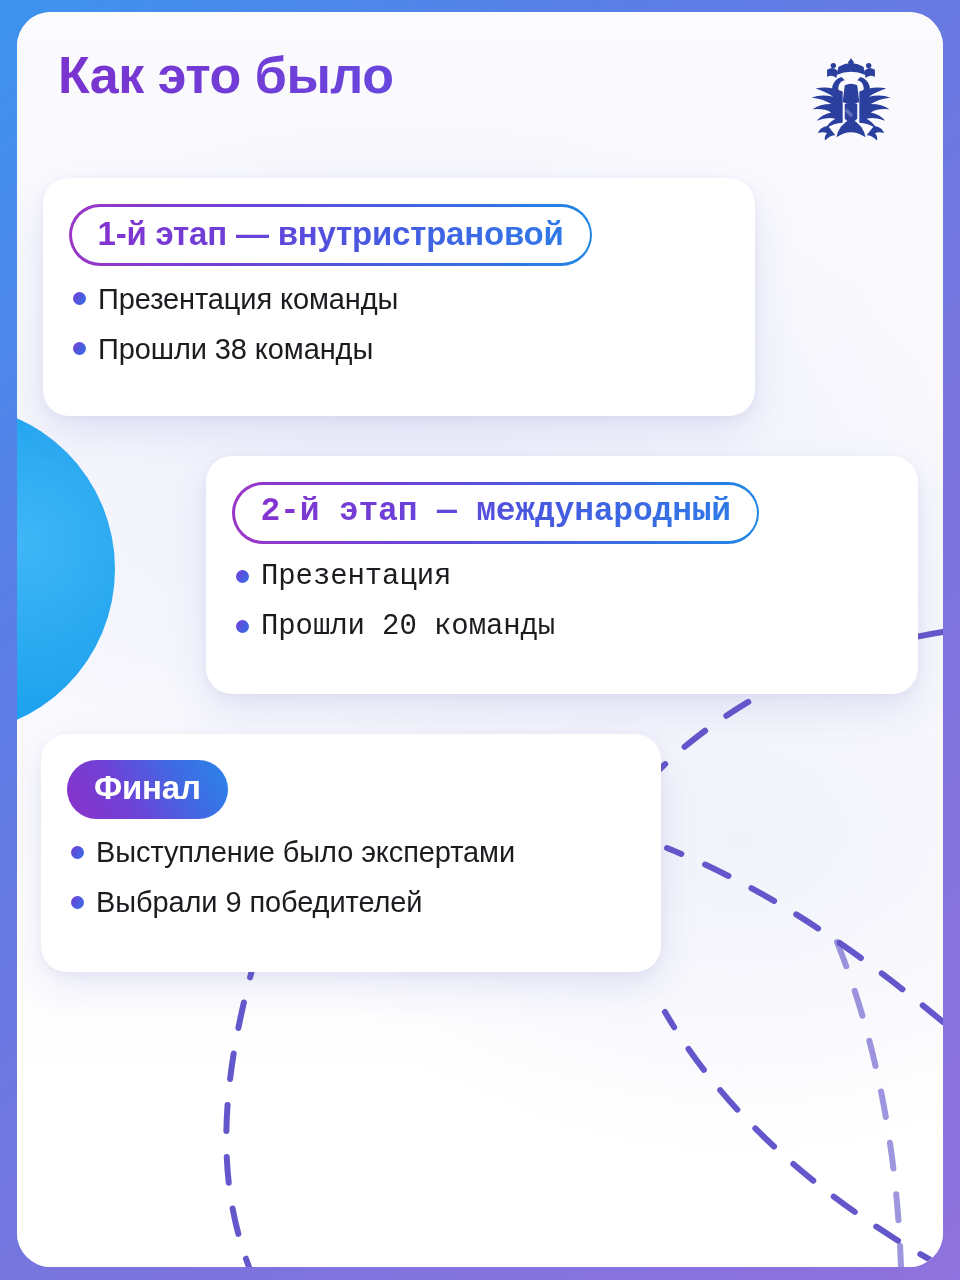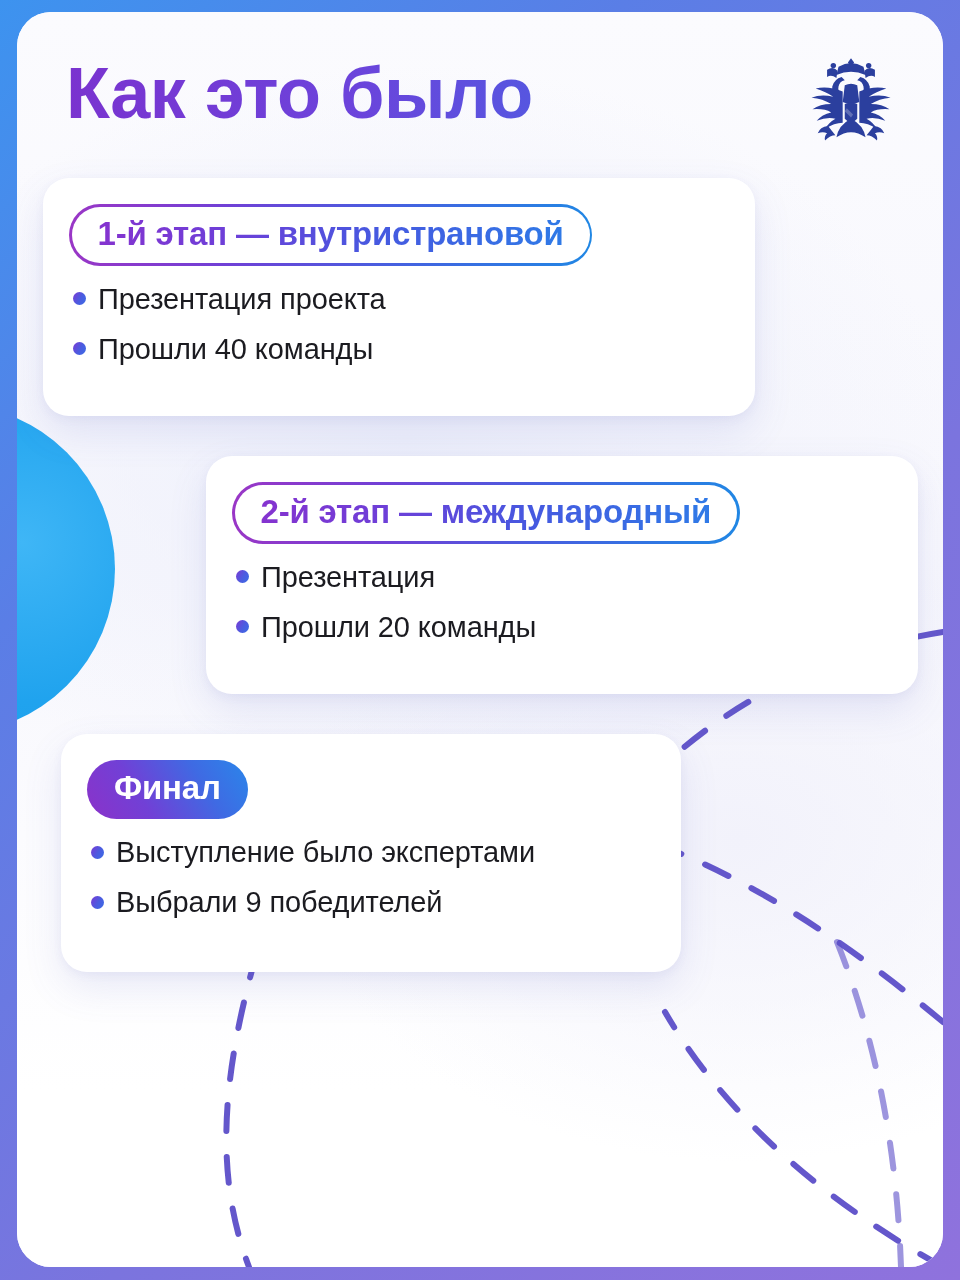--- a/index.html
+++ b/index.html
@@ -61,22 +61,22 @@
   
   .header {
     position: absolute;
     left: 41px;
     top: 36px;
     right: 40px;
     height: 120px;
   }
 
   .page-title {
-    margin: 8px;
-    font-size: 72px;
+    margin: 0;
+    font-size: 52px;
     font-weight: 700;
     letter-spacing: -0.5px;
     line-height: 1.05;
     background: linear-gradient(95deg, #7a33cf 0%, #6c43db 34%, #4d5ee2 66%, #2f74e8 100%);
     -webkit-background-clip: text;
     background-clip: text;
     color: transparent;
     -webkit-text-fill-color: transparent;
     white-space: nowrap;
   }
@@ -92,22 +92,22 @@
   
   .card {
     position: absolute;
     background: #ffffff;
     border-radius: 26px;
     box-shadow: 0 16px 38px rgba(96, 104, 190, 0.13),
                 0 3px 10px rgba(96, 104, 190, 0.07);
   }
 
   #card-1 { left: 26px;  top: 166px; width: 712px; height: 238px; }
-  #card-2 { left: 189px; top: 444px; width: 712px; height: 238px; }
-  #card-3 { left: 44px;  top: 722px; width: 620px; height: 238px; }
+  #card-2 { left: 189px; top: 444px; width: 712px; height: 238px; font-family: Liberation Mono, monospace; }
+  #card-3 { left: 24px;  top: 722px; width: 620px; height: 238px; }
 
   
   .pill-outline {
     display: inline-block;
     position: relative;
     border-radius: 999px;
     padding: 2.5px;
     background: linear-gradient(92deg, #9a36c6 0%, #7040d6 30%, #4660e0 62%, #2087e4 100%);
     margin: 26px 0 0 26px;
   }
@@ -229,25 +229,25 @@
 
     <div class="card" id="card-1">
       <div class="pill-outline">
         <span class="pill-inner">
           <span class="pill-text">1-й этап — внутристрановой</span>
         </span>
       </div>
       <ul class="bullets">
         <li class="bullet-item">
           <span class="bullet-dot"></span>
-          <span class="bullet-text">Презентация проекта</span>
-        </li>
-        <li class="bullet-item">
-          <span class="bullet-dot"></span>
-          <span class="bullet-text">Прошли 40 команды</span>
+          <span class="bullet-text">Презентация команды</span>
+        </li>
+        <li class="bullet-item">
+          <span class="bullet-dot"></span>
+          <span class="bullet-text">Прошли 38 команды</span>
         </li>
       </ul>
     </div>
 
     <div class="card" id="card-2">
       <div class="pill-outline">
         <span class="pill-inner">
           <span class="pill-text">2-й этап — международный</span>
         </span>
       </div>

